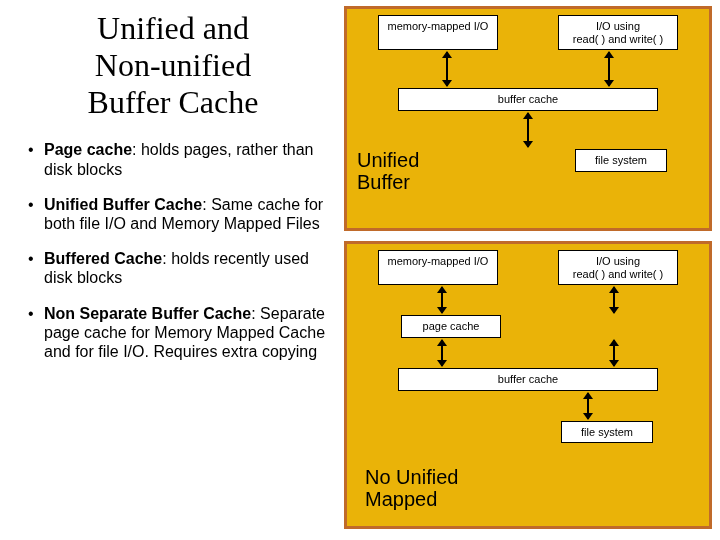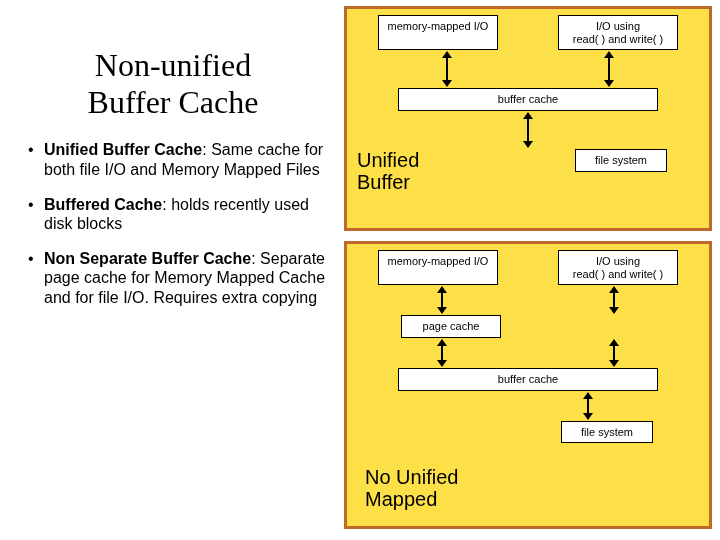--- a/index.html
+++ b/index.html
@@ -48,21 +48,21 @@
   }
   ul.bullets li::before {
     content: "•";
     position: absolute;
     left: 0;
     top: 0;
   }
   .term { font-weight: 700; }
   .diagram-frame {
     border: 3px solid #c06a2a;
-    background: #fde047;
+    background: #eab308;
     position: relative;
     display: flex;
     flex-direction: column;
     align-items: center;
     padding: 6px 6px;
   }
   .diagram-top { height: 225px; }
   .diagram-bot { height: 288px; }
   .row {
     display: flex;
@@ -114,25 +114,28 @@
   }
   .cap-unified { left: 10px; top: 140px; width: 80px; }
   .cap-nounified { left: 18px; bottom: 16px; width: 130px; }
 </style>
 </head>
 <body>
 
 <div class="slide">
   <div class="left-col">
     <div class="title">
-      <br>
+      <span>Unified and</span><br>
       <span>Non-unified</span><br>
       <span>Buffer Cache</span>
     </div>
     <ul class="bullets">
+      <li>
+        <span class="term">Page cache</span><span>: holds pages, rather than disk blocks</span>
+      </li>
       <li>
         <span class="term">Unified Buffer Cache</span><span>: Same cache for both file I/O and Memory Mapped Files</span>
       </li>
       <li>
         <span class="term">Buffered Cache</span><span>: holds recently used disk blocks</span>
       </li>
       <li>
         <span class="term">Non Separate Buffer Cache</span><span>: Separate page cache for Memory Mapped Cache and for file I/O. Requires extra copying</span>
       </li>
     </ul>

